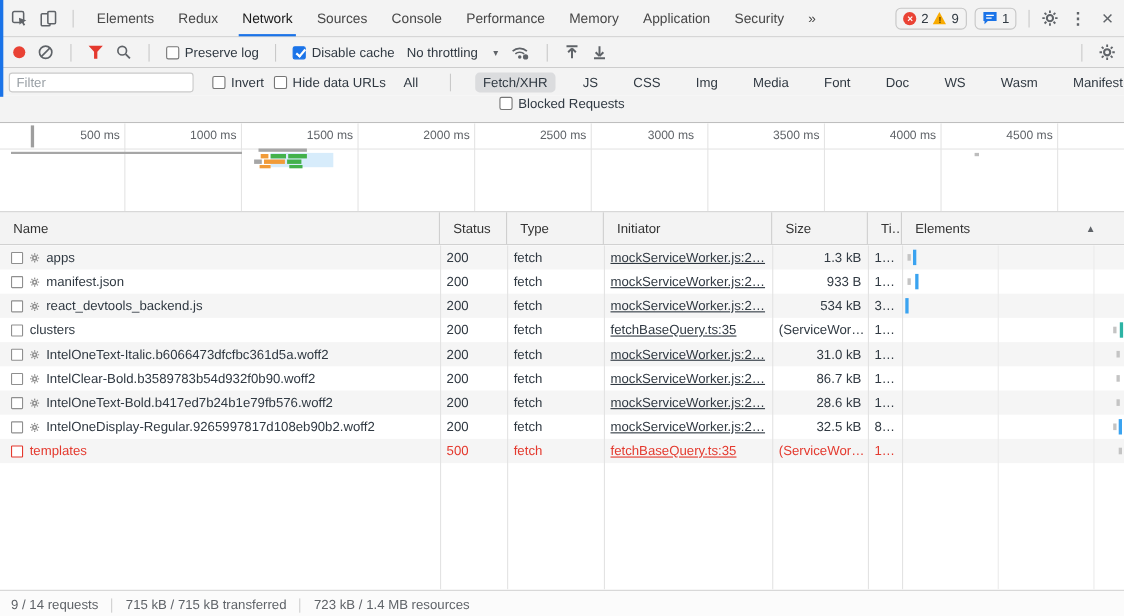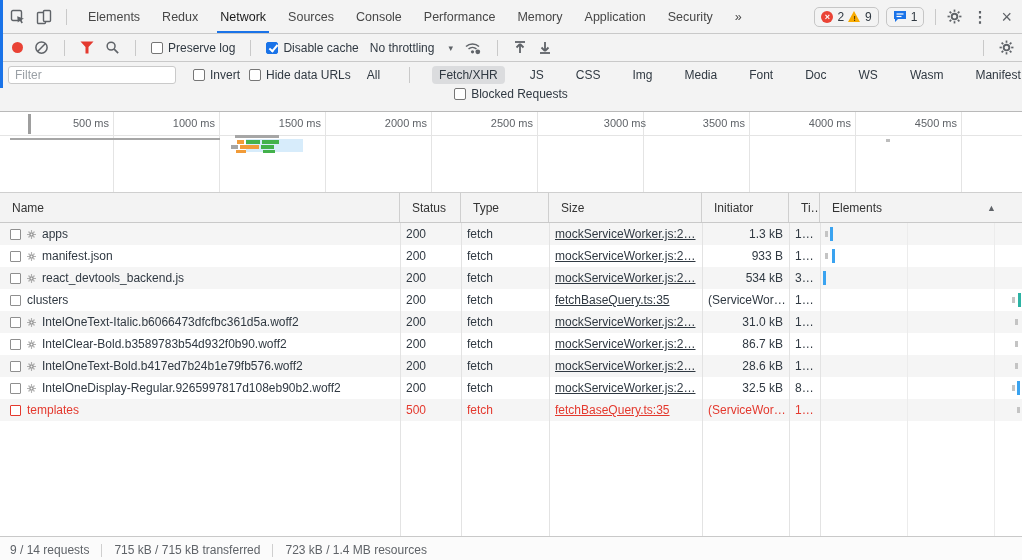--- a/index.html
+++ b/index.html
@@ -281,21 +281,21 @@
       <div class="ov-label" style="left: 29px;">500 ms</div>
       <div class="ov-grid" style="left: 219px;"></div>
       <div class="ov-label" style="left: 135px;">1000 ms</div>
       <div class="ov-grid" style="left: 325px;"></div>
       <div class="ov-label" style="left: 241px;">1500 ms</div>
       <div class="ov-grid" style="left: 431px;"></div>
       <div class="ov-label" style="left: 347px;">2000 ms</div>
       <div class="ov-grid" style="left: 537px;"></div>
       <div class="ov-label" style="left: 453px;">2500 ms</div>
       <div class="ov-grid" style="left: 643px;"></div>
-      <div class="ov-label" style="left: 566px;">3000 ms</div>
+      <div class="ov-label" style="left: 551px;">3000 ms</div>
       <div class="ov-grid" style="left: 749px;"></div>
       <div class="ov-label" style="left: 665px;">3500 ms</div>
       <div class="ov-grid" style="left: 855px;"></div>
       <div class="ov-label" style="left: 771px;">4000 ms</div>
       <div class="ov-grid" style="left: 961px;"></div>
       <div class="ov-label" style="left: 877px;">4500 ms</div>
       <div class="ov-bar" style="left: 28px; top: 2px; width: 3px; height: 20px; background: rgb(158, 158, 158);"></div>
       <div class="ov-bar" style="left: 10px; top: 26px; width: 210px; height: 2px; background: rgb(166, 166, 166);"></div>
       <div class="ov-bar" style="left: 235px; top: 23px; width: 44px; height: 3px; background: rgb(166, 166, 166);"></div>
       <div class="ov-bar" style="left: 246px; top: 27px; width: 57px; height: 13px; background: rgb(215, 236, 251);"></div>
@@ -314,24 +314,24 @@
       <div class="th">
         <span>Name</span>
       </div>
       <div class="th">
         <span>Status</span>
       </div>
       <div class="th">
         <span>Type</span>
       </div>
       <div class="th">
+        <span>Initiator</span>
+      </div>
+      <div class="th">
         <span>Size</span>
-      </div>
-      <div class="th">
-        <span>Initiator</span>
       </div>
       <div class="th">
         <span>Ti…</span>
       </div>
       <div class="th">
         <span>Elements</span>
         <span class="sort-arrow">▲</span>
       </div>
     </div>
   <div class="tbody" id="tbody">

